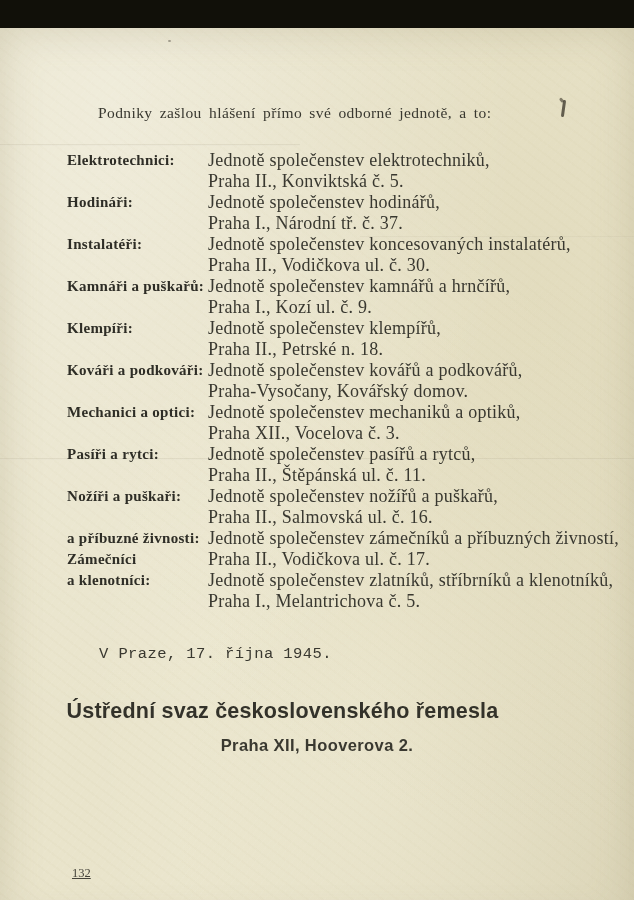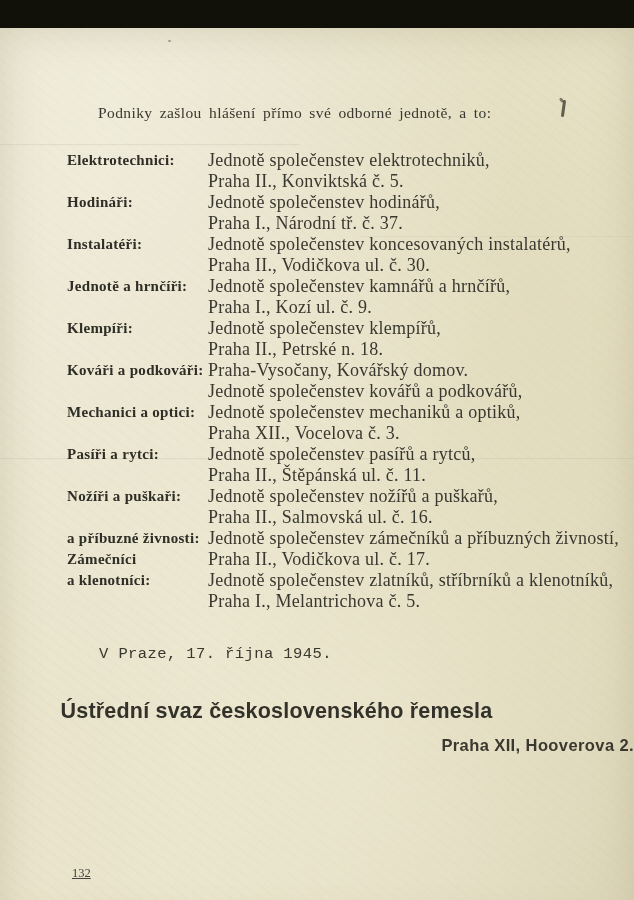--- a/index.html
+++ b/index.html
@@ -101,34 +101,34 @@
   .dateline {
     position: absolute;
     left: 99px; top: 617px;
     font-size: 15.5px;
     letter-spacing: 0.4px;
     font-family: Liberation Mono, monospace;
   }
 
   .org-name {
     position: absolute;
-    left: 12px; top: 671px;
+    left: 18px; top: 671px;
     width: 529px;
     text-align: center;
     font-family: "Liberation Sans", "DejaVu Sans", sans-serif;
     font-weight: bold;
     font-size: 21.5px;
     letter-spacing: 0.2px;
     color: #33322a;
   }
   .org-address {
     position: absolute;
     left: 0; top: 708px;
     width: 634px;
-    text-align: right;
+    text-align: center;
     font-family: "Liberation Sans", "DejaVu Sans", sans-serif;
     font-weight: bold;
     font-size: 16.5px;
     letter-spacing: 0.4px;
     color: #3a3930;
   }
 
   .page-number {
     position: absolute;
     left: 72px; top: 838px;
@@ -186,21 +186,21 @@
           <span></span>
         </div>
         <div class="desc">
           <span>Jednotě společenstev koncesovaných instalatérů,</span>
           <span>Praha II., Vodičkova ul. č. 30.</span>
         </div>
       </div>
 
       <div class="entry">
         <div class="term">
-          <span>Jednotě a hrnčíři:</span>
+          <span>Kamnáři a puškařů:</span>
           <span></span>
         </div>
         <div class="desc">
           <span>Jednotě společenstev kamnářů a hrnčířů,</span>
           <span>Praha I., Kozí ul. č. 9.</span>
         </div>
       </div>
 
       <div class="entry">
         <div class="term">
@@ -212,22 +212,22 @@
           <span>Praha II., Petrské n. 18.</span>
         </div>
       </div>
 
       <div class="entry">
         <div class="term">
           <span>Kováři a podkováři:</span>
           <span></span>
         </div>
         <div class="desc">
+          <span>Jednotě společenstev kovářů a podkovářů,</span>
           <span>Praha-Vysočany, Kovářský domov.</span>
-          <span>Jednotě společenstev kovářů a podkovářů,</span>
         </div>
       </div>
 
       <div class="entry">
         <div class="term">
           <span>Mechanici a optici:</span>
           <span></span>
         </div>
         <div class="desc">
           <span>Jednotě společenstev mechaniků a optiků,</span>

